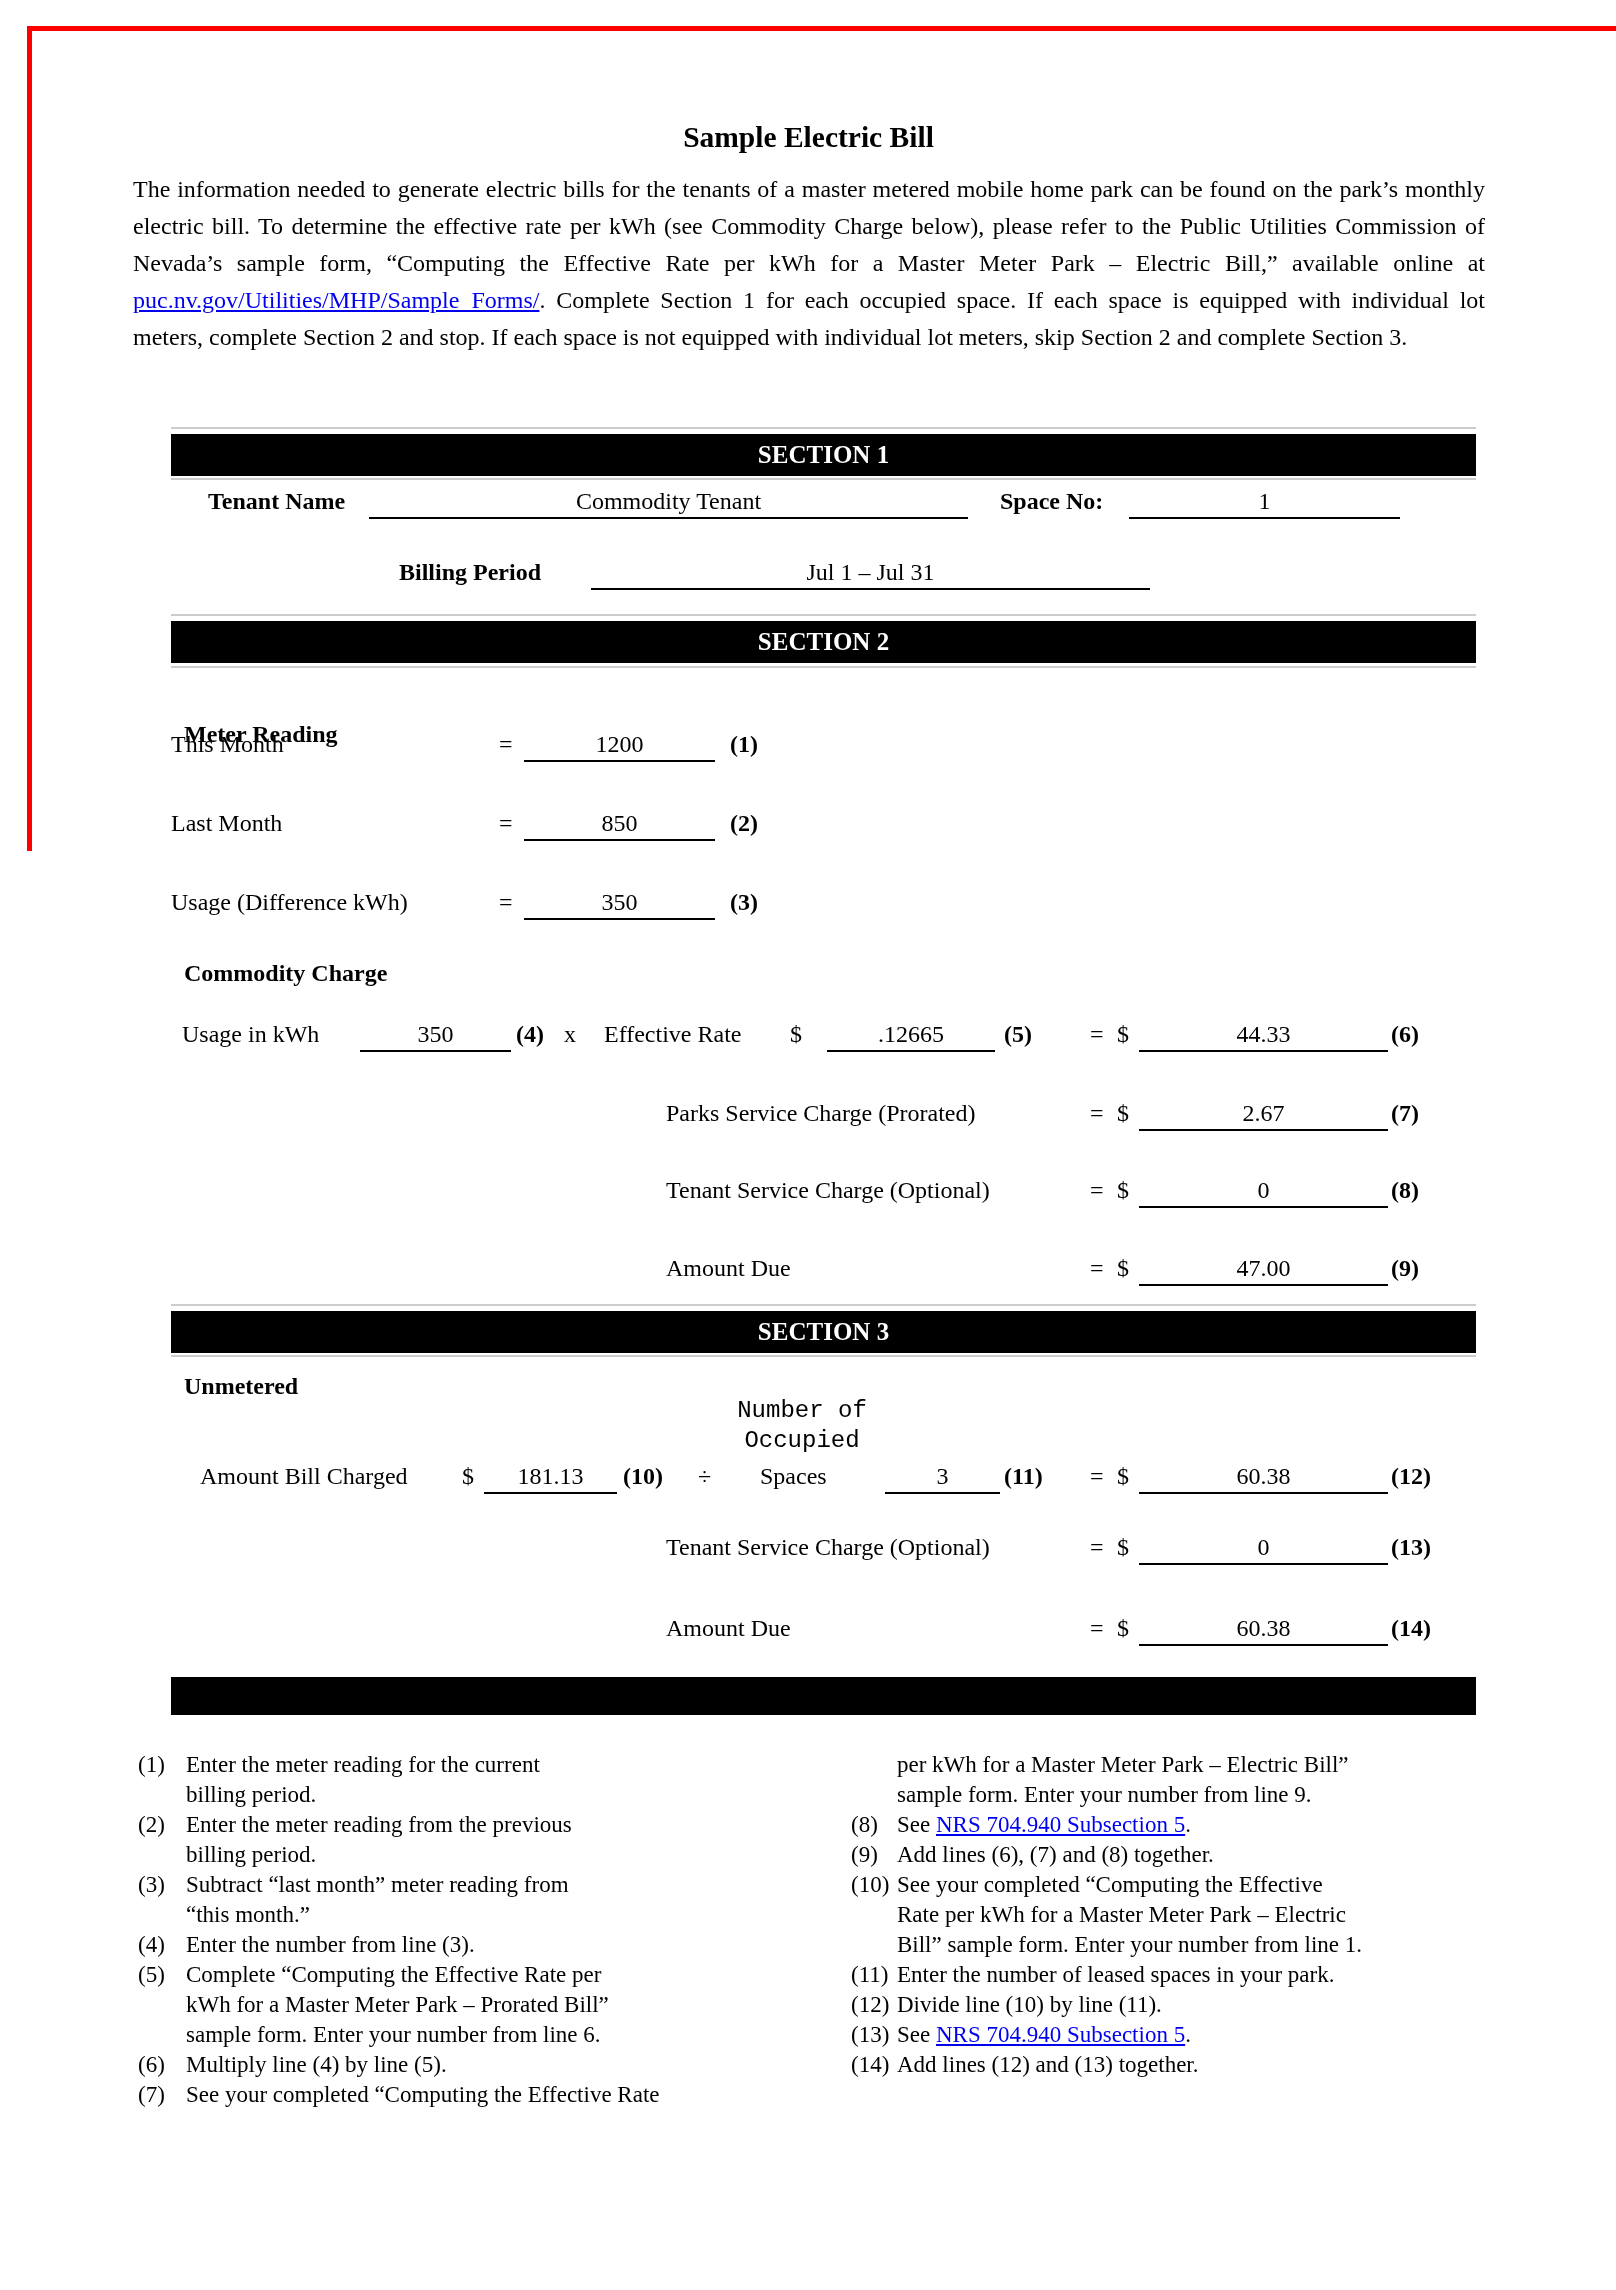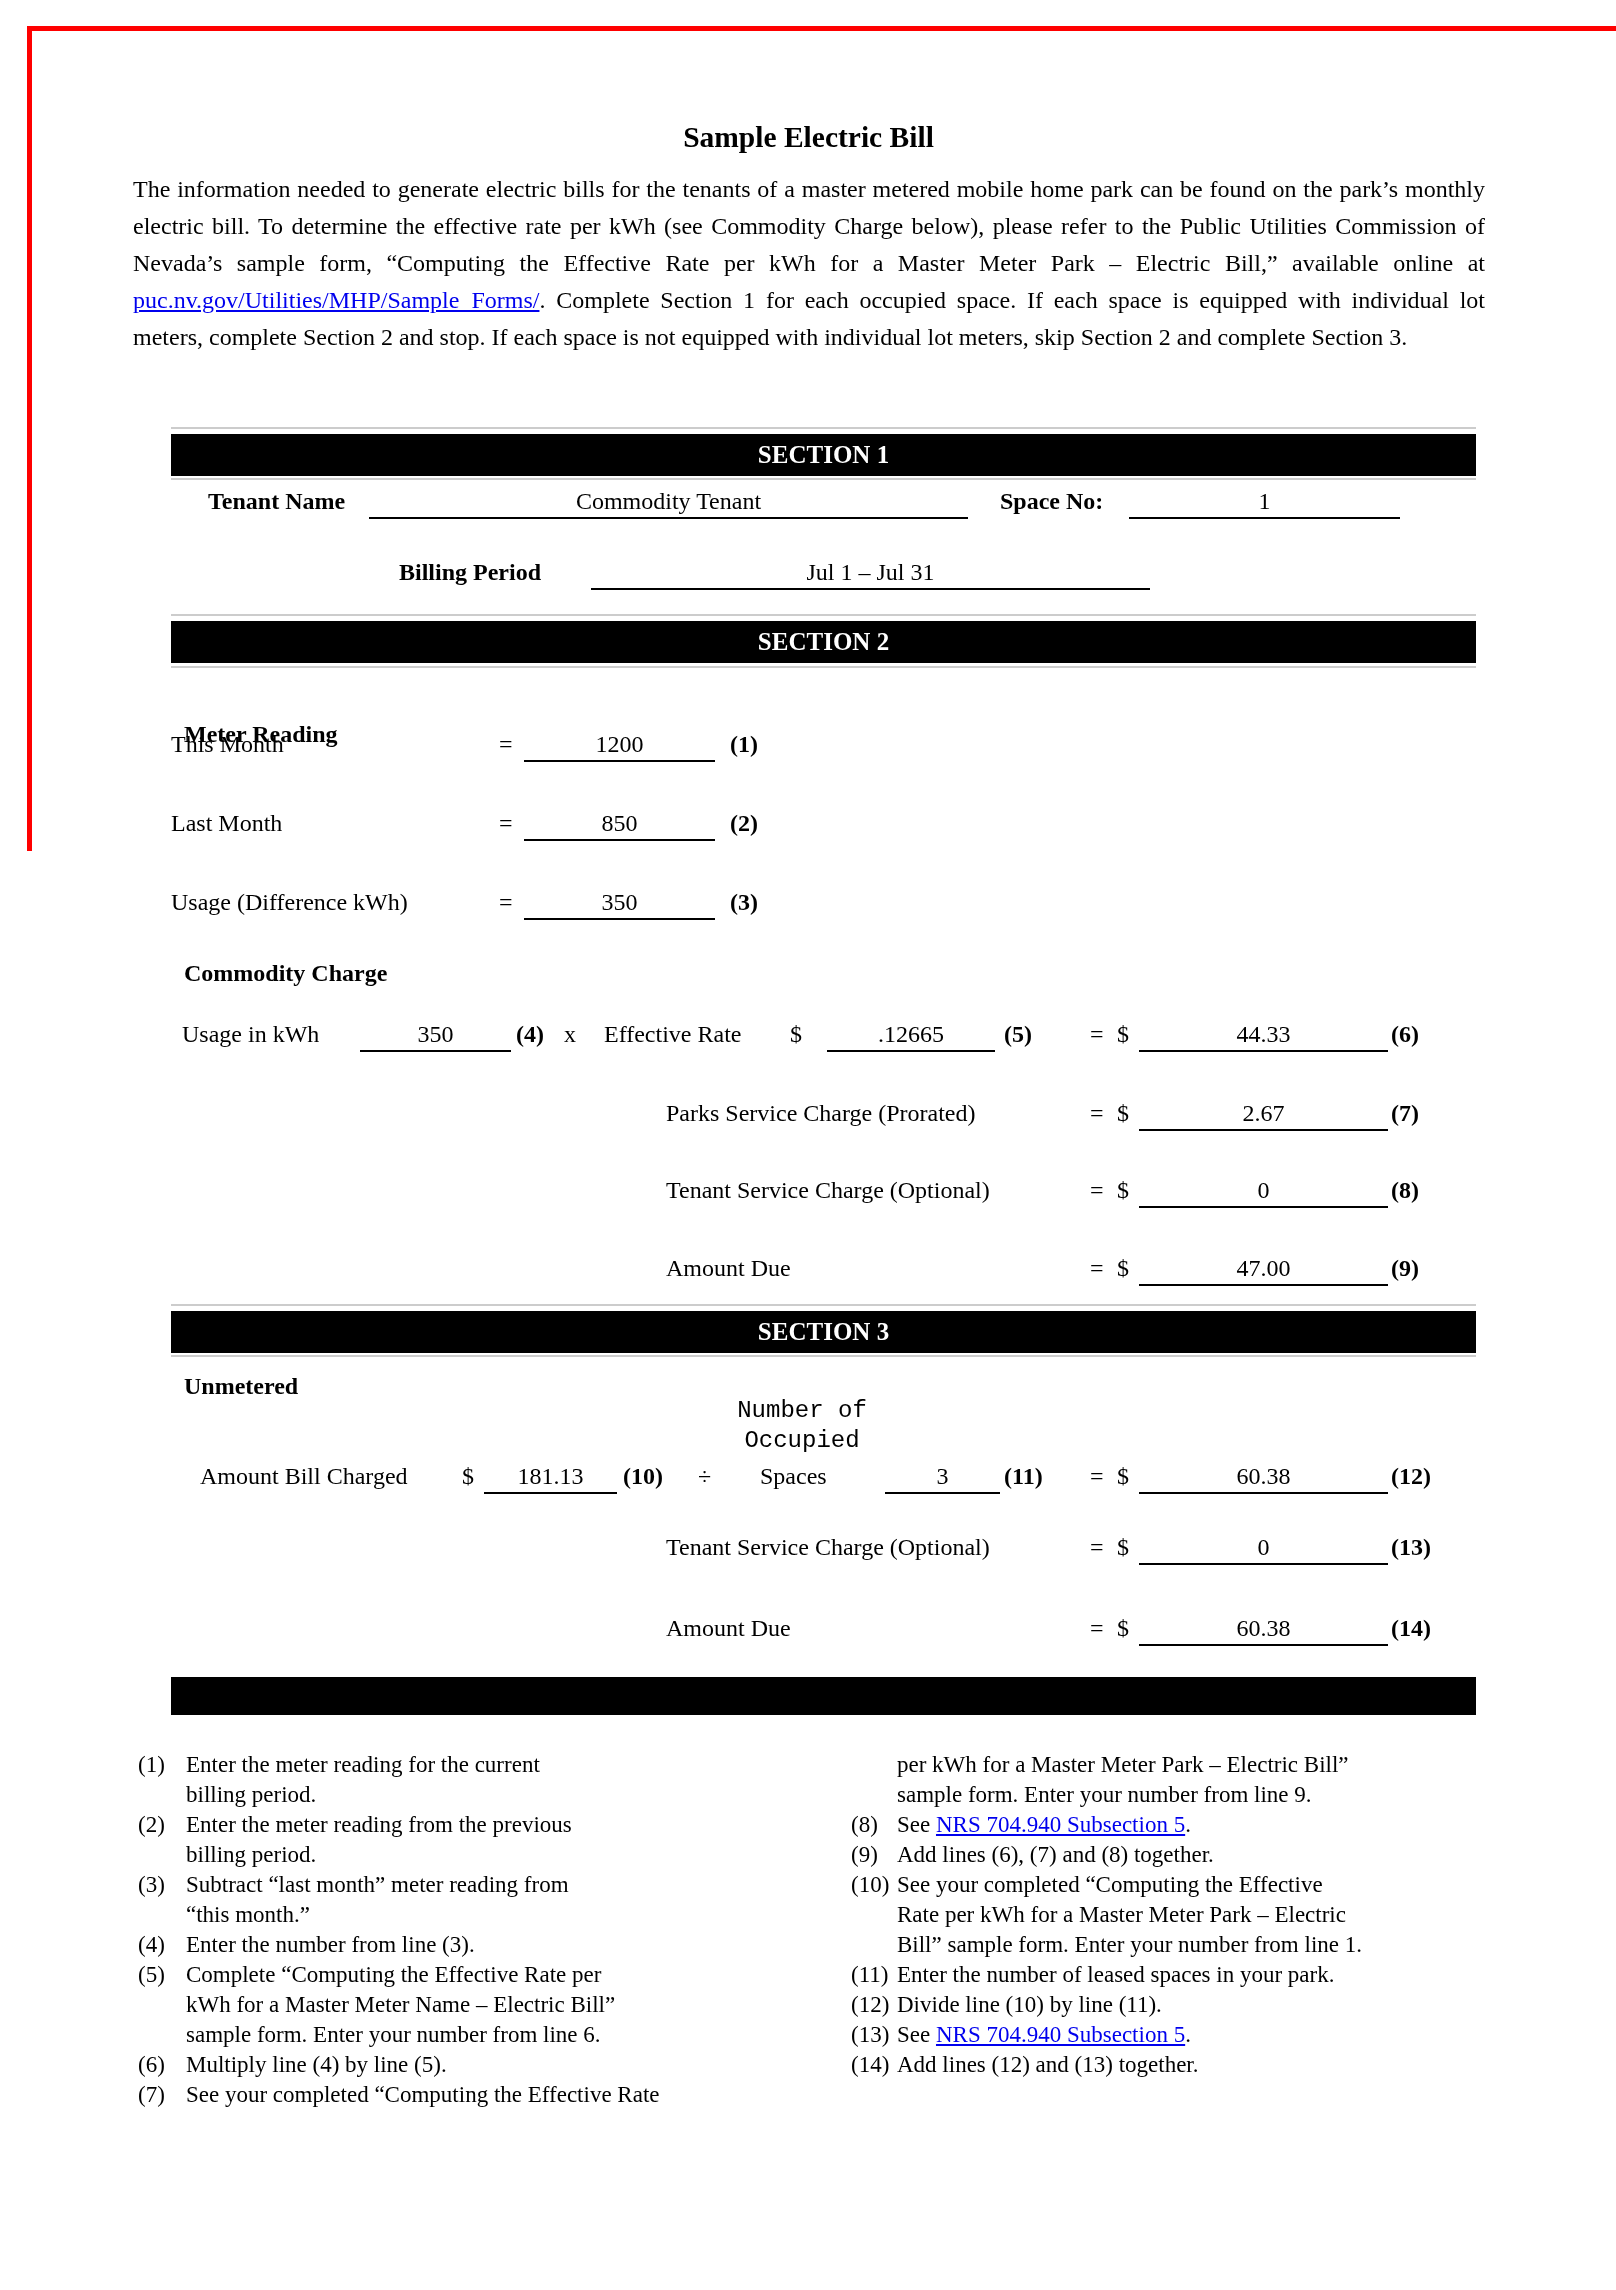--- a/index.html
+++ b/index.html
@@ -173,21 +173,21 @@
       <span class="fn-line">Subtract “last month” meter reading from</span>
       <span class="fn-line">“this month.”</span>
     </div>
     <div class="fn">
       <span class="fn-num">(4)</span>
       <span class="fn-line">Enter the number from line (3).</span>
     </div>
     <div class="fn">
       <span class="fn-num">(5)</span>
       <span class="fn-line">Complete “Computing the Effective Rate per</span>
-      <span class="fn-line">kWh for a Master Meter Name – Electric Bill”</span>
+      <span class="fn-line">kWh for a Master Meter Park – Prorated Bill”</span>
       <span class="fn-line">sample form. Enter your number from line 6.</span>
     </div>
     <div class="fn">
       <span class="fn-num">(6)</span>
       <span class="fn-line">Multiply line (4) by line (5).</span>
     </div>
     <div class="fn">
       <span class="fn-num">(7)</span>
       <span class="fn-line">See your completed “Computing the Effective Rate</span>
     </div>

